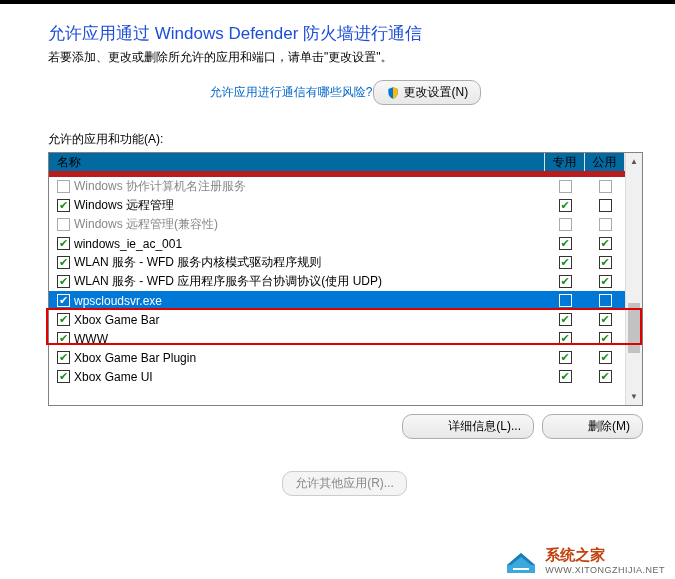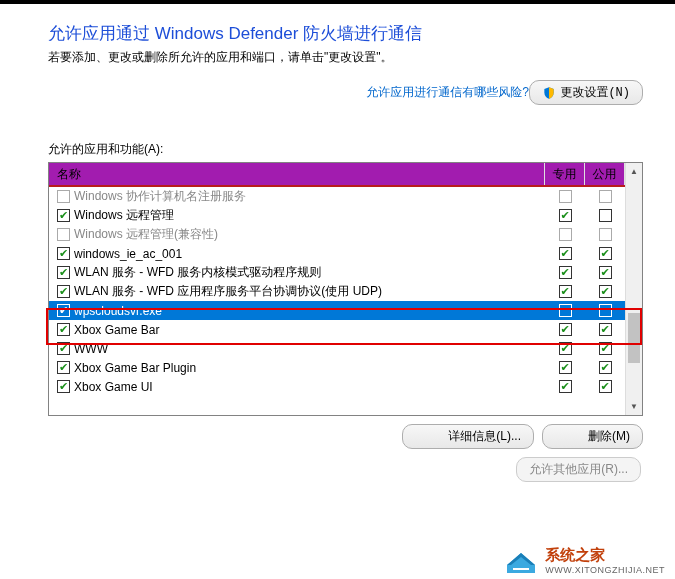--- a/index.html
+++ b/index.html
@@ -1,29 +1,29 @@
 <!DOCTYPE html>
 <html><head>
 <meta charset="utf-8">
 <style>
 * { box-sizing: border-box; margin: 0; padding: 0; }
 body { font-family: "Microsoft YaHei", "Segoe UI", sans-serif; font-size: 12px; background: #fff; width: 675px; height: 579px; position: relative; overflow: hidden; }
 .titlebar { background: #000; height: 4px; width: 100%; }
 .content { padding: 18px 32px 0 48px; }
 .heading { color: #1d4ed8; font-size: 17px; font-weight: 400; margin-bottom: 4px; }
 .subtext { color: #000; font-size: 12px; margin-bottom: 14px; }
-.link-row { display: flex; justify-content: flex-end; align-items: center; margin-bottom: 36px; font-family: Liberation Mono, monospace; }
+.link-row { display: flex; justify-content: center; align-items: center; margin-bottom: 26px; }
 .link { color: #0066cc; font-size: 12px; cursor: pointer; }
 .btn { background: linear-gradient(#f7f7f7,#e8e8e8); border: 1px solid #adadad; padding: 3px 12px; font-size: 12px; cursor: pointer; border-radius: 10px; font-family: inherit; display: inline-flex; align-items: center; gap: 4px; }
 .btn:disabled { color: #888; background: #f4f4f4; border-color: #ccc; cursor: default; }
 .shield { width: 14px; height: 14px; }
 .section-label { font-size: 12px; margin-bottom: 4px; }
 .listbox { border: 1px solid #828282; height: 254px; position: relative; display: flex; }
 .list-inner { flex: 1; overflow: hidden; }
-.list-header { display: flex; border-bottom: 2px solid #b91c1c; background: #a21caf; height: 24px; }
+.list-header { display: flex; border-bottom: 6px solid #b91c1c; background: #0369a1; height: 24px; }
 .col-name { flex: 1; padding-left: 8px; border-right: 1px solid #e0e0e0; height: 100%; display: flex; align-items: center; }
 .col-chk { width: 40px; text-align: center; border-right: 1px solid #e0e0e0; height: 100%; display: flex; align-items: center; justify-content: center; }
 .list-body { overflow: hidden; }
 .row { display: flex; height: 19px; align-items: center; }
 .row.selected { background: #0078d7; color: #fff; }
 .row .cell-name { flex: 1; padding-left: 8px; display: flex; align-items: center; gap: 4px; }
 .row .cell-chk { width: 40px; display: flex; justify-content: center; }
 .row.dim .name-text { color: #888; }
 .row.selected .name-text { color: #fff; }
 .cbx { width: 13px; height: 13px; border: 1px solid #333; background: #fff; display: inline-flex; align-items: center; justify-content: center; font-size: 10px; line-height: 1; }
@@ -31,21 +31,21 @@
 .cbx.unchecked::after { content: ""; }
 .row.selected .cbx { border-color: #fff; background: transparent; }
 .row.selected .cbx.checked::after { color: #fff; }
 .row.dim .cbx { border-color: #aaa; }
 .scrollbar { width: 17px; background: #f0f0f0; border-left: 1px solid #ddd; position: relative; }
 .sb-btn { height: 17px; background: #f0f0f0; display: flex; align-items: center; justify-content: center; font-size: 8px; color: #555; }
 .sb-thumb { position: absolute; left: 2px; right: 2px; top: 150px; height: 50px; background: #c2c2c2; }
 .red-highlight { position: absolute; border: 2px solid #e00000; pointer-events: none; left: 46px; top: 308px; width: 596px; height: 37px; }
 .buttons-below { display: flex; justify-content: flex-end; gap: 8px; margin-top: 8px; }
 .buttons-below .btn { min-width: 90px; justify-content: center; padding-left: 45px; }
-.allow-other { display: flex; justify-content: flex-end; margin-top: 8px; padding-right: 2px; }
+.allow-other { display: flex; justify-content: center; margin-top: 32px; padding-right: 2px; }
 .watermark { position: absolute; right: 10px; bottom: 4px; display: flex; align-items: center; gap: 6px; }
 .wm-text .cn { font-size: 15px; font-weight: bold; color: #c2410c; }
 .wm-text .en { font-size: 9px; color: #666; letter-spacing: 0.5px; }
 </style>
 </head>
 <body>
 <div class="titlebar"></div>
 
 <div class="content">
   <div class="heading">允许应用通过 Windows Defender 防火墙进行通信</div>

